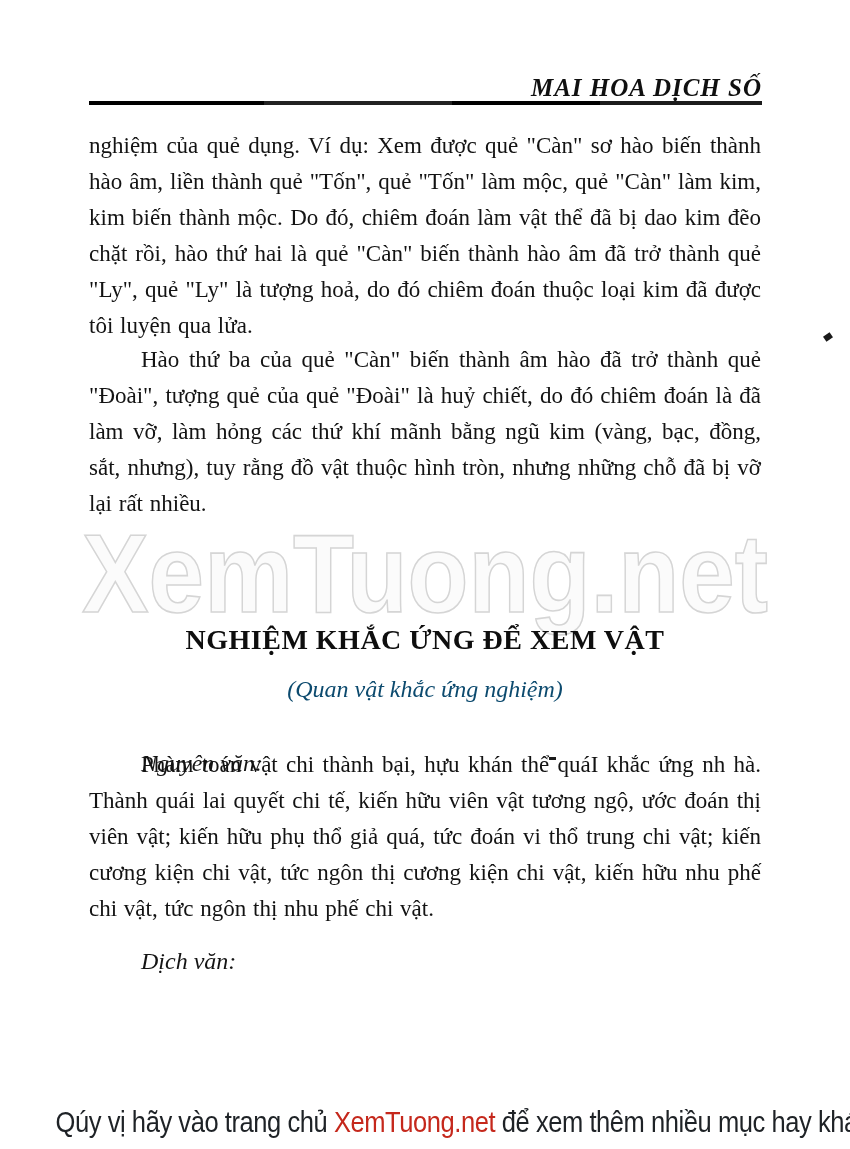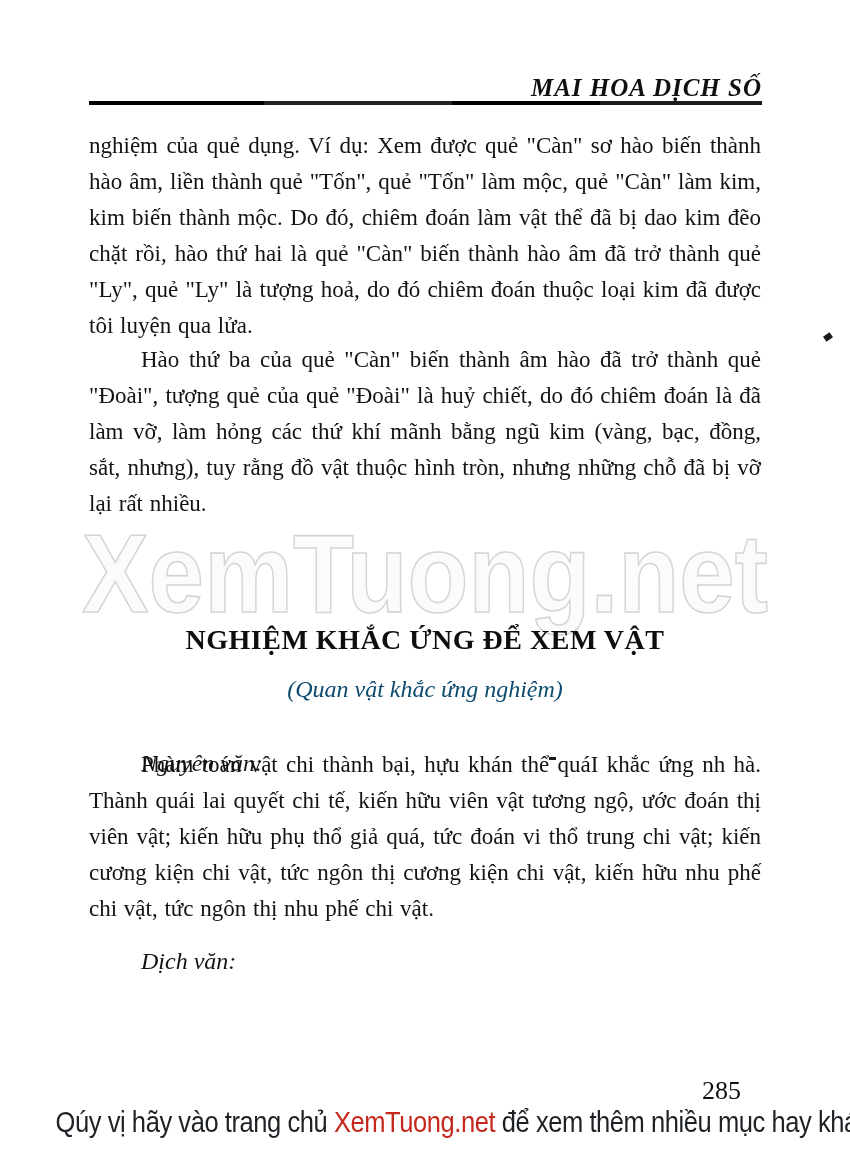--- a/index.html
+++ b/index.html
@@ -86,21 +86,20 @@
   <div class="section-heading">NGHIỆM KHẮC ỨNG ĐỂ XEM VẬT</div>
 
   <div class="section-subtitle">(Quan vật khắc ứng nghiệm)</div>
 
   <div class="side-label">Nguyên văn:</div>
 
   <div class="tblock p3 indent">Phàm toán vật chi thành bại, hựu khán thể quáI khắc ứng nh hà. Thành quái lai quyết chi tế, kiến hữu viên vật tương ngộ, ước đoán thị viên vật; kiến hữu phụ thổ giả quá, tức đoán vi thổ trung chi vật; kiến cương kiện chi vật, tức ngôn thị cương kiện chi vật, kiến hữu nhu phế chi vật, tức ngôn thị nhu phế chi vật.</div>
 
   <div class="side-label dich">Dịch văn:</div>
 
-  <div class="page-number">285</div>
 
   <div class="footer">
     <span class="footer-inner">
       <span>Qúy vị hãy vào trang chủ </span><span class="footer-link">XemTuong.net</span><span> để xem thêm nhiều mục hay khác</span>
     </span>
   </div>
 
   <div class="speck speck-a"></div>
   <div class="speck speck-b"></div>
 

